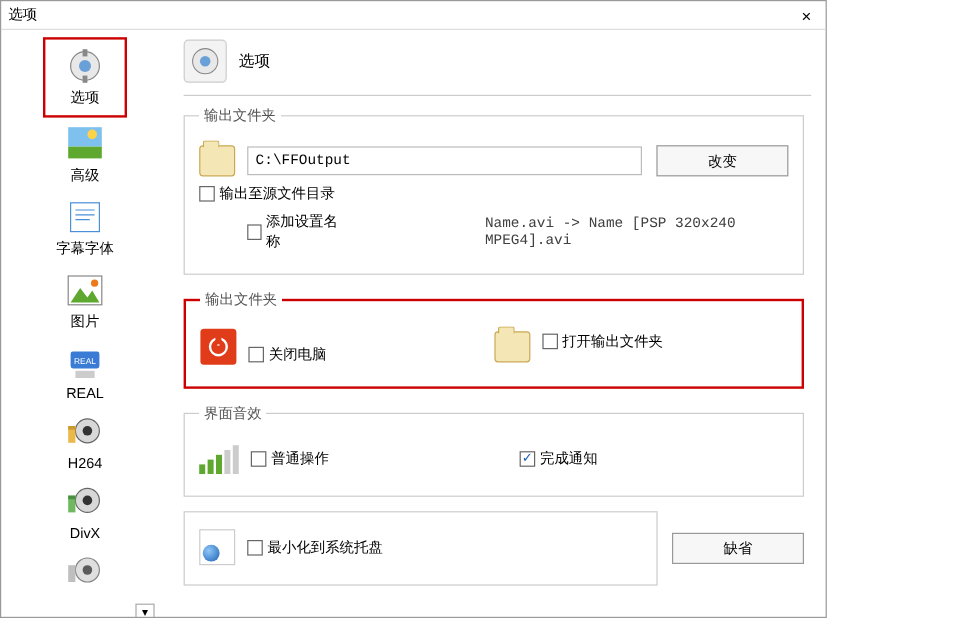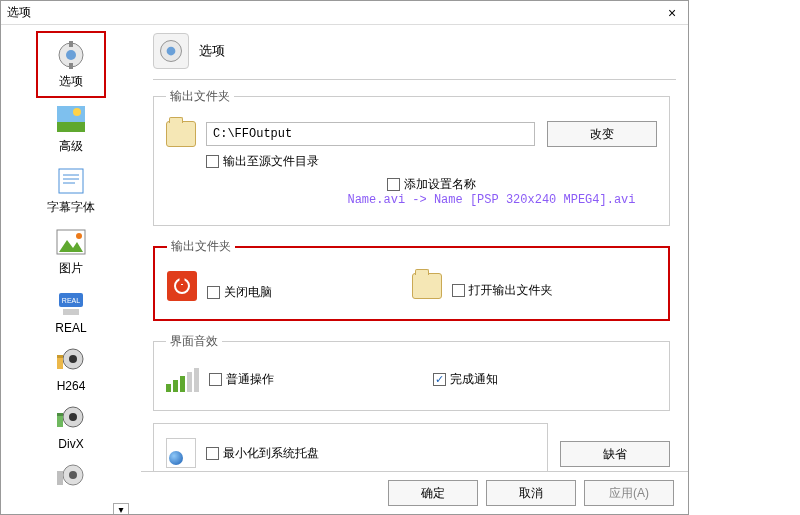--- a/index.html
+++ b/index.html
@@ -36,21 +36,21 @@
 .power-ic .ring::after { content: ""; position: absolute; top: -4px; left: 50%; width: 5px; height: 8px; background: #e03c1a; transform: translateX(-50%); }
 .power-ic .ring::before { content: ""; position: absolute; top: -3px; left: 50%; width: 2px; height: 8px; background: #fff; transform: translateX(-50%); }
 .bars { display: flex; align-items: flex-end; gap: 2px; height: 26px; margin-right: 10px; }
 .bars span { width: 5px; background: #5fa82f; }
 .bars span:nth-child(1){height:8px} .bars span:nth-child(2){height:12px} .bars span:nth-child(3){height:16px} .bars span:nth-child(4){height:20px;background:#ccc} .bars span:nth-child(5){height:24px;background:#ccc}
 .arrow-up { width: 0; height: 0; border-left: 12px solid transparent; border-right: 12px solid transparent; border-bottom: 18px solid #ec7a1a; margin: 0 10px; position: relative; }
 .arrow-up::after { content: ""; position: absolute; top: 18px; left: -6px; width: 12px; height: 8px; background: #ec7a1a; }
 .tray-ic { width: 30px; height: 30px; border: 1px solid #ccc; background: #fff; margin-right: 10px; position: relative; }
 .tray-ic::after { content: ""; position: absolute; bottom: 2px; left: 2px; width: 14px; height: 14px; border-radius: 50%; background: radial-gradient(circle at 35% 35%, #8fc8f8, #1a5fb4); }
 .footer { border-top: 1px solid #ccc; padding: 8px 14px; display: flex; justify-content: flex-end; gap: 8px; }
-.mono { font-family: "Courier New", monospace; color: #8b5cf6; }
+.mono { font-family: "Courier New", monospace; color: #404040; }
 
 .sv { width: 32px; height: 32px; }
 </style>
 </head>
 <body>
 
 <div class="window">
 
   <div class="titlebar">
     <span class="title">选项</span>
@@ -169,48 +169,48 @@
 
       <div class="content">
 
         <fieldset>
           <legend>输出文件夹</legend>
           <div class="row">
             <div class="folder-ic"></div>
             <input type="text" style="flex: 1 1 0%; margin-right: 12px;" value="C:\FFOutput">
             <button class="btn" style="min-width:110px">改变</button>
           </div>
-          <div class="row" style="margin-left:40px;">
+          <div class="row" style="">
             <label class="chk">
                 <span class="box"></span>
                 <span>输出至源文件目录</span>
               </label>
           </div>
-          <div class="row" style="margin-left:40px;flex-direction:column;">
+          <div class="row" style="margin-left:40px;">
             <label class="chk">
                 <span class="box"></span>
                 <span>添加设置名称</span>
               </label>
             <span class="mono" style="margin-left:120px;">Name.avi  -&gt; Name [PSP 320x240 MPEG4].avi</span>
           </div>
         </fieldset>
 
         <fieldset class="redbox">
           <legend>输出文件夹</legend>
           <div class="row">
             <div style="display:flex;align-items:flex-end;flex:1;">
               <div class="power-ic">
                   <div class="ring"></div>
                 </div>
               <label class="chk">
                   <span class="box"></span>
                   <span>关闭电脑</span>
                 </label>
             </div>
-            <div style="display:flex;align-items:flex-end;flex:1;">
+            <div style="display:flex;align-items:flex-start;flex:1;">
               <div class="folder-ic"></div>
               <label class="chk">
                   <span class="box"></span>
                   <span>打开输出文件夹</span>
                 </label>
             </div>
           </div>
         </fieldset>
 
         <fieldset>
@@ -244,21 +244,16 @@
                 </label>
             </div>
           </fieldset>
           <div style="display:flex;align-items:flex-end;">
             <button class="btn" style="min-width:110px">缺省</button>
           </div>
         </div>
 
       </div>
 
-      <div class="footer">
-        <button class="btn">确定</button>
-        <button class="btn">取消</button>
-        <button class="btn" style="color:#888">应用(A)</button>
-      </div>
     </div>
 
   </div>
 </div>
 
 </body></html>

